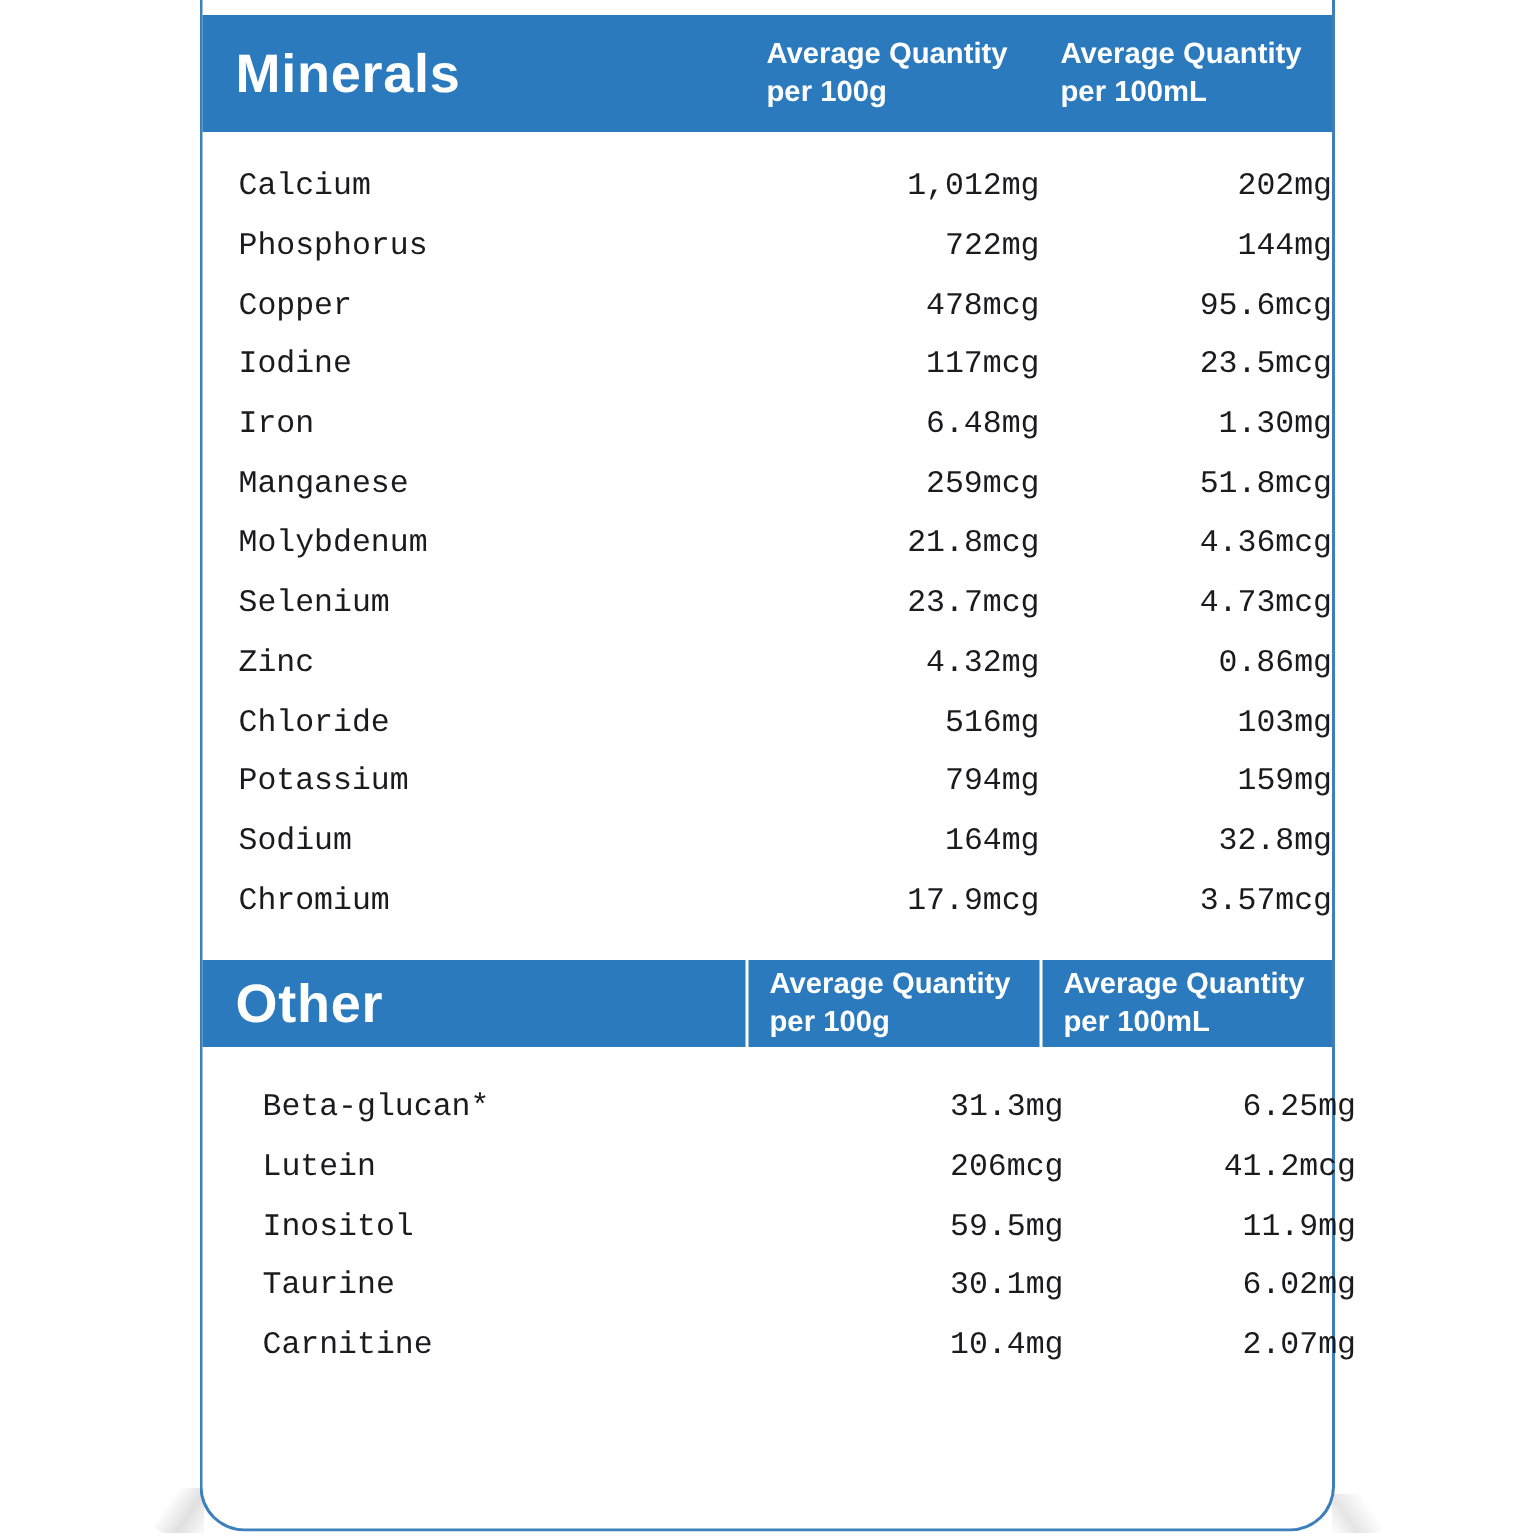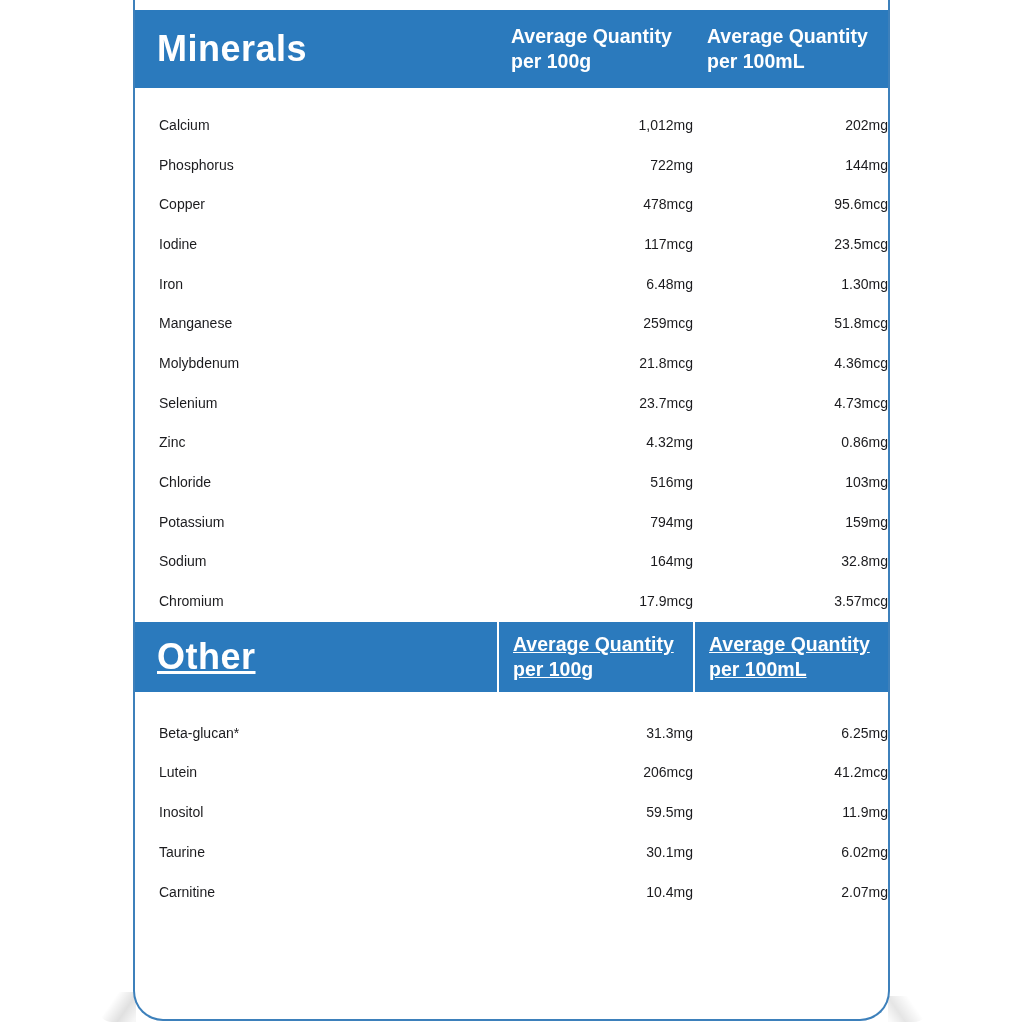--- a/index.html
+++ b/index.html
@@ -29,42 +29,42 @@
     box-sizing:border-box;
   }
   .table{width:100%;}
   .thead{
     display:grid;
     grid-template-columns:362px 196px 195px;
     background:#2b7abd;
     color:#ffffff;
   }
   .thead-minerals{margin-top:10px;height:78px;}
-  .thead-other{margin-top:1px;height:70px;text-decoration:underline;}
+  .thead-other{margin-top:19px;height:58px;}
   .th-title{
     display:flex;align-items:center;
     padding-left:22px;
     font-size:36px;font-weight:bold;letter-spacing:0.5px;
   }
   .th-col{
     display:flex;align-items:center;justify-content:center;
     font-size:19.5px;font-weight:bold;line-height:1.3;
     padding:0 14px;box-sizing:border-box;
   }
   .thead-other .th-col{border-left:2px solid #ffffff;}
   .tbody{box-sizing:border-box;}
   .tbody-minerals{padding-top:17px;}
-  .tbody-other{padding-top:21px;}
+  .tbody-other{padding-top:21px;padding-left:16px;}
   .tr{
     display:grid;
     grid-template-columns:362px 196px 195px;
     height:39.7px;
     align-items:center;
   }
-  .td{color:#1b1b1e;font-size:14px;}
+  .td{color:#1b1b1e;font-size:21px;font-family:Liberation Mono, monospace;}
   .td-name{padding-left:24px;}
   .td-val{text-align:right;}
 </style>
 </head>
 <body>
 
 <div class="curl-left"></div>
 <div class="curl-right"></div>
 
 <div class="card">

